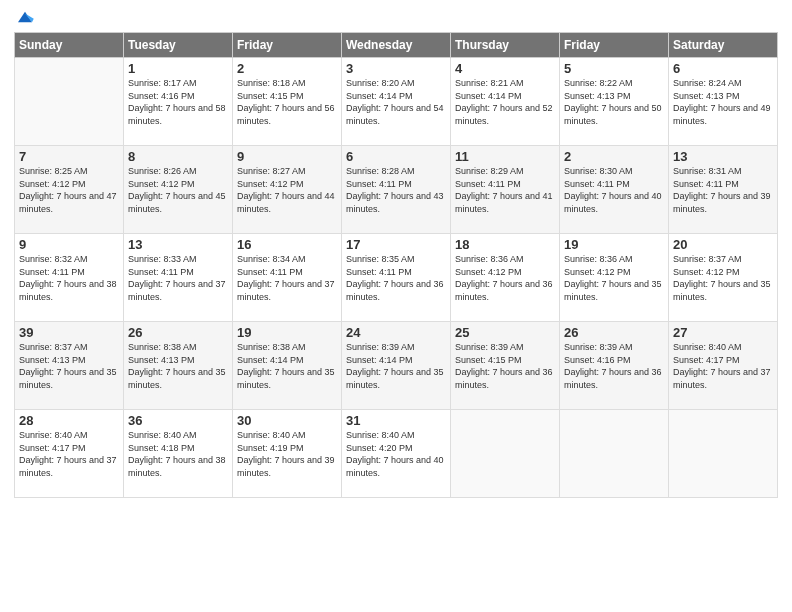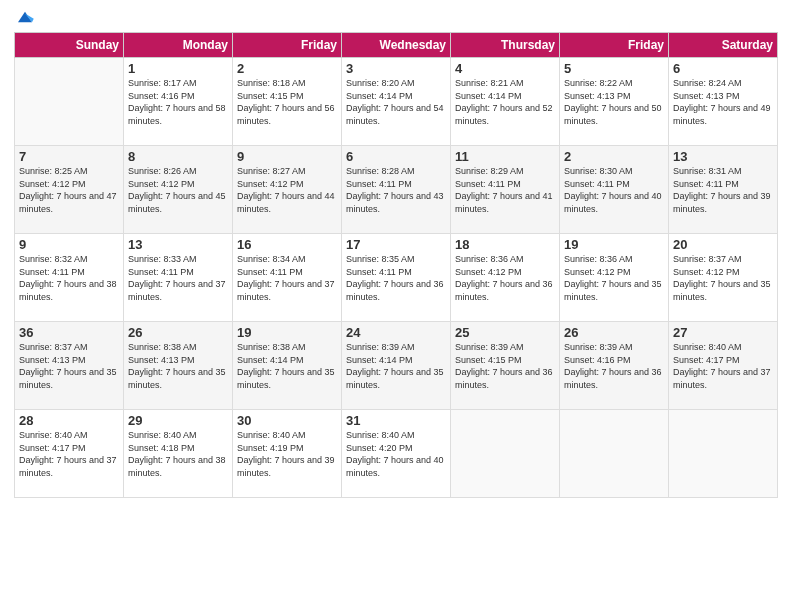--- a/index.html
+++ b/index.html
@@ -53,26 +53,26 @@
     .subtitle {
       font-size: 14px;
       color: #555;
     }
     .calendar-table {
       width: 100%;
       border-collapse: collapse;
       table-layout: fixed;
     }
     .calendar-table th {
-      background-color: #be185d;
+      background-color: #737373;
       color: #fff;
       font-size: 12px;
       font-weight: bold;
       padding: 5px 4px;
-      text-align: right;
+      text-align: left;
       border: 1px solid #ccc;
     }
     .calendar-table td {
       vertical-align: top;
       border: 1px solid #ddd;
       padding: 3px 4px;
       font-size: 9.5px;
       color: #333;
       height: 88px;
       background: #fff;
@@ -114,21 +114,21 @@
     <div class="title-block">
       <div class="month-title"></div>
       <div class="subtitle"></div>
     </div>
   </div>
 
   <table class="calendar-table">
     <thead>
       <tr>
       <th>Sunday</th>
-          <th>Monday</th>
+          <th>Tuesday</th>
           <th>Friday</th>
           <th>Wednesday</th>
           <th>Thursday</th>
           <th>Friday</th>
           <th>Saturday</th>
         </tr>
     </thead>
     <tbody id="calendar-body">
     <tr>
           <td class="empty"></td>
@@ -212,21 +212,21 @@
             <span class="day-number">19</span>
             <div class="day-info">Sunrise: 8:36 AM<br>Sunset: 4:12 PM<br>Daylight: 7 hours and 35 minutes.</div>
           </td>
           <td>
             <span class="day-number">20</span>
             <div class="day-info">Sunrise: 8:37 AM<br>Sunset: 4:12 PM<br>Daylight: 7 hours and 35 minutes.</div>
           </td>
         </tr>
         <tr class="row-alt">
           <td>
-            <span class="day-number">36</span>
+            <span class="day-number">39</span>
             <div class="day-info">Sunrise: 8:37 AM<br>Sunset: 4:13 PM<br>Daylight: 7 hours and 35 minutes.</div>
           </td>
           <td>
             <span class="day-number">26</span>
             <div class="day-info">Sunrise: 8:38 AM<br>Sunset: 4:13 PM<br>Daylight: 7 hours and 35 minutes.</div>
           </td>
           <td>
             <span class="day-number">19</span>
             <div class="day-info">Sunrise: 8:38 AM<br>Sunset: 4:14 PM<br>Daylight: 7 hours and 35 minutes.</div>
           </td>
@@ -246,21 +246,21 @@
             <span class="day-number">27</span>
             <div class="day-info">Sunrise: 8:40 AM<br>Sunset: 4:17 PM<br>Daylight: 7 hours and 37 minutes.</div>
           </td>
         </tr>
         <tr>
           <td>
             <span class="day-number">28</span>
             <div class="day-info">Sunrise: 8:40 AM<br>Sunset: 4:17 PM<br>Daylight: 7 hours and 37 minutes.</div>
           </td>
           <td>
-            <span class="day-number">29</span>
+            <span class="day-number">36</span>
             <div class="day-info">Sunrise: 8:40 AM<br>Sunset: 4:18 PM<br>Daylight: 7 hours and 38 minutes.</div>
           </td>
           <td>
             <span class="day-number">30</span>
             <div class="day-info">Sunrise: 8:40 AM<br>Sunset: 4:19 PM<br>Daylight: 7 hours and 39 minutes.</div>
           </td>
           <td>
             <span class="day-number">31</span>
             <div class="day-info">Sunrise: 8:40 AM<br>Sunset: 4:20 PM<br>Daylight: 7 hours and 40 minutes.</div>
           </td>

